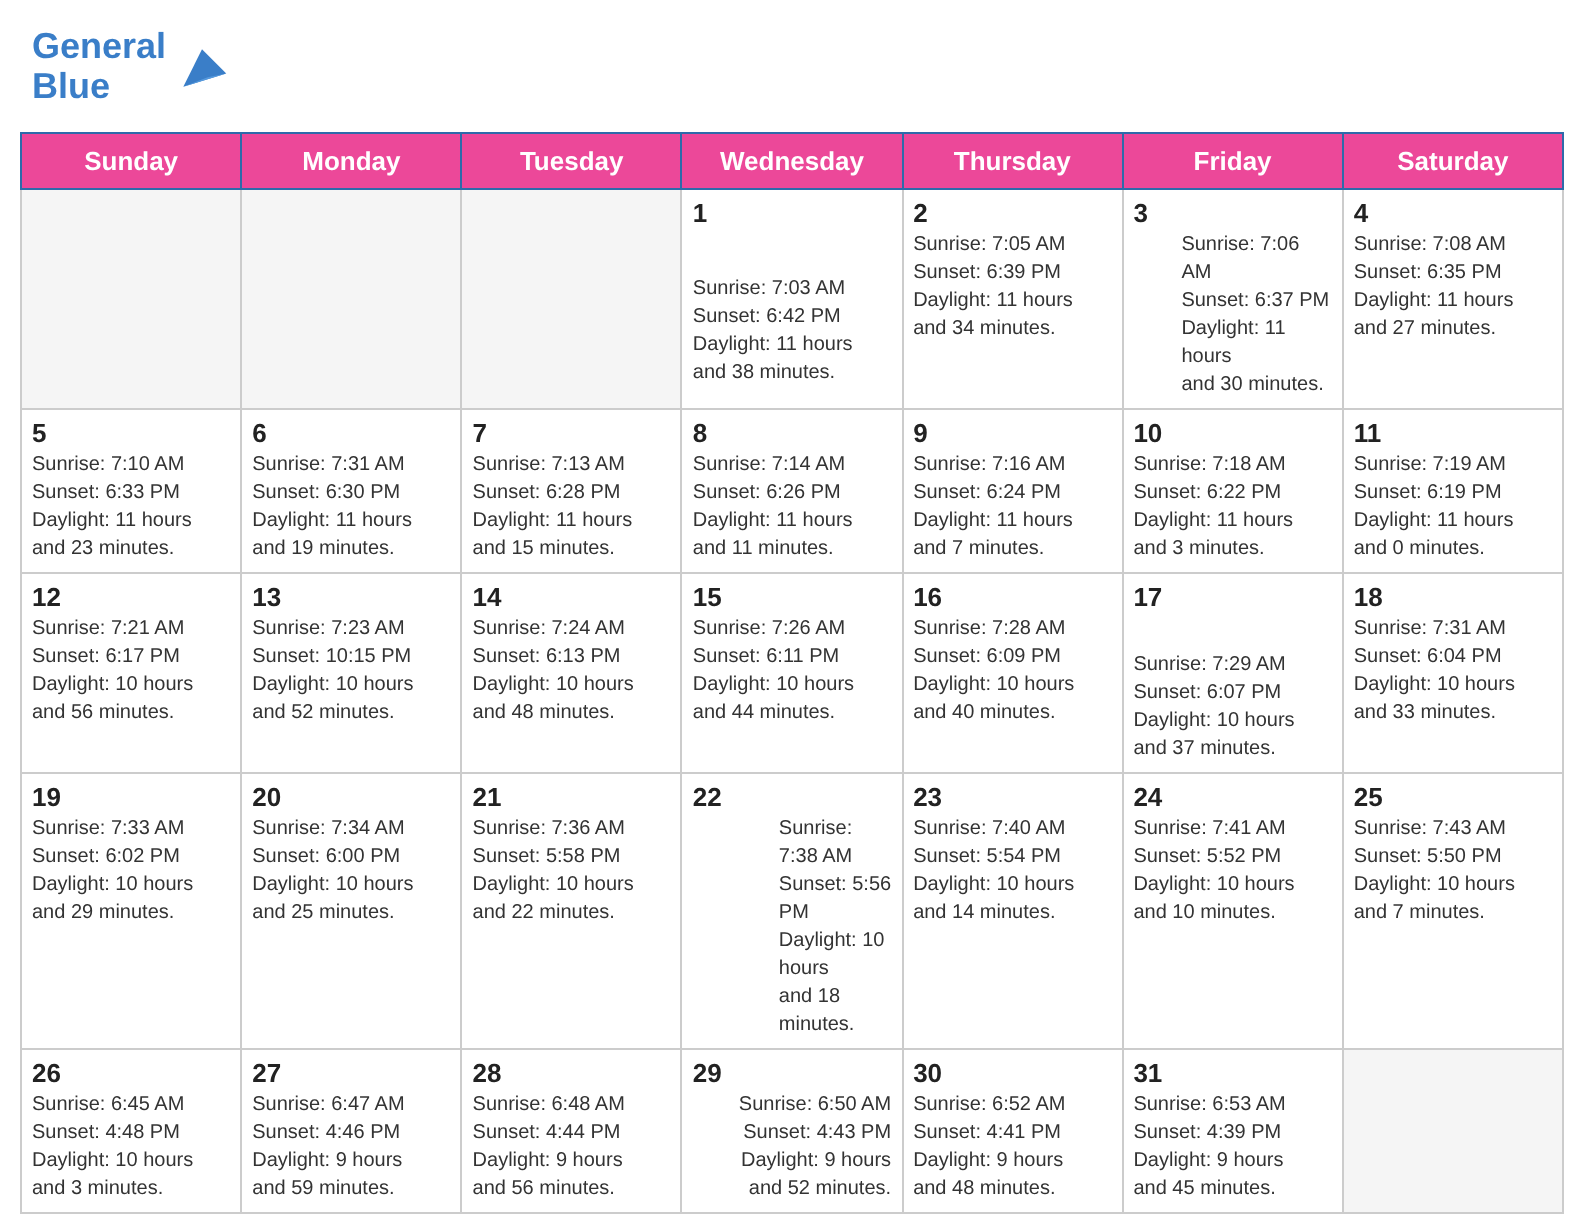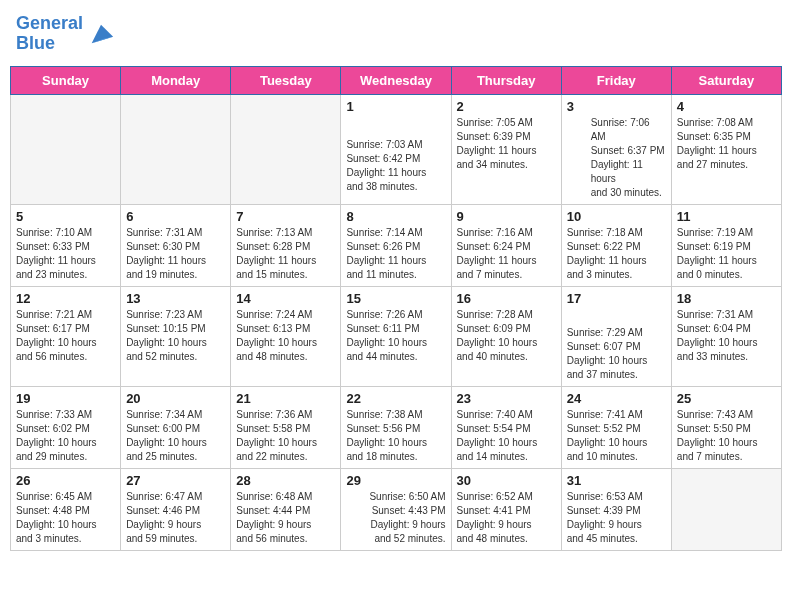--- a/index.html
+++ b/index.html
@@ -274,21 +274,21 @@
         </td>
         <td>
           <div class="day-number">21</div>
           <div class="day-info" style="white-space: pre-line;">Sunrise: 7:36 AM
 Sunset: 5:58 PM
 Daylight: 10 hours
 and 22 minutes.</div>
         </td>
         <td>
           <div class="day-number">22</div>
-          <div class="day-info" style="white-space: pre-line;">Sunrise: 7:38 AM
+          <div class="day-info" style="white-space: pre-line; margin-left: 43px;">Sunrise: 7:38 AM
 Sunset: 5:56 PM
 Daylight: 10 hours
 and 18 minutes.</div>
         </td>
         <td>
           <div class="day-number">23</div>
           <div class="day-info" style="white-space: pre-line;">Sunrise: 7:40 AM
 Sunset: 5:54 PM
 Daylight: 10 hours
 and 14 minutes.</div>

